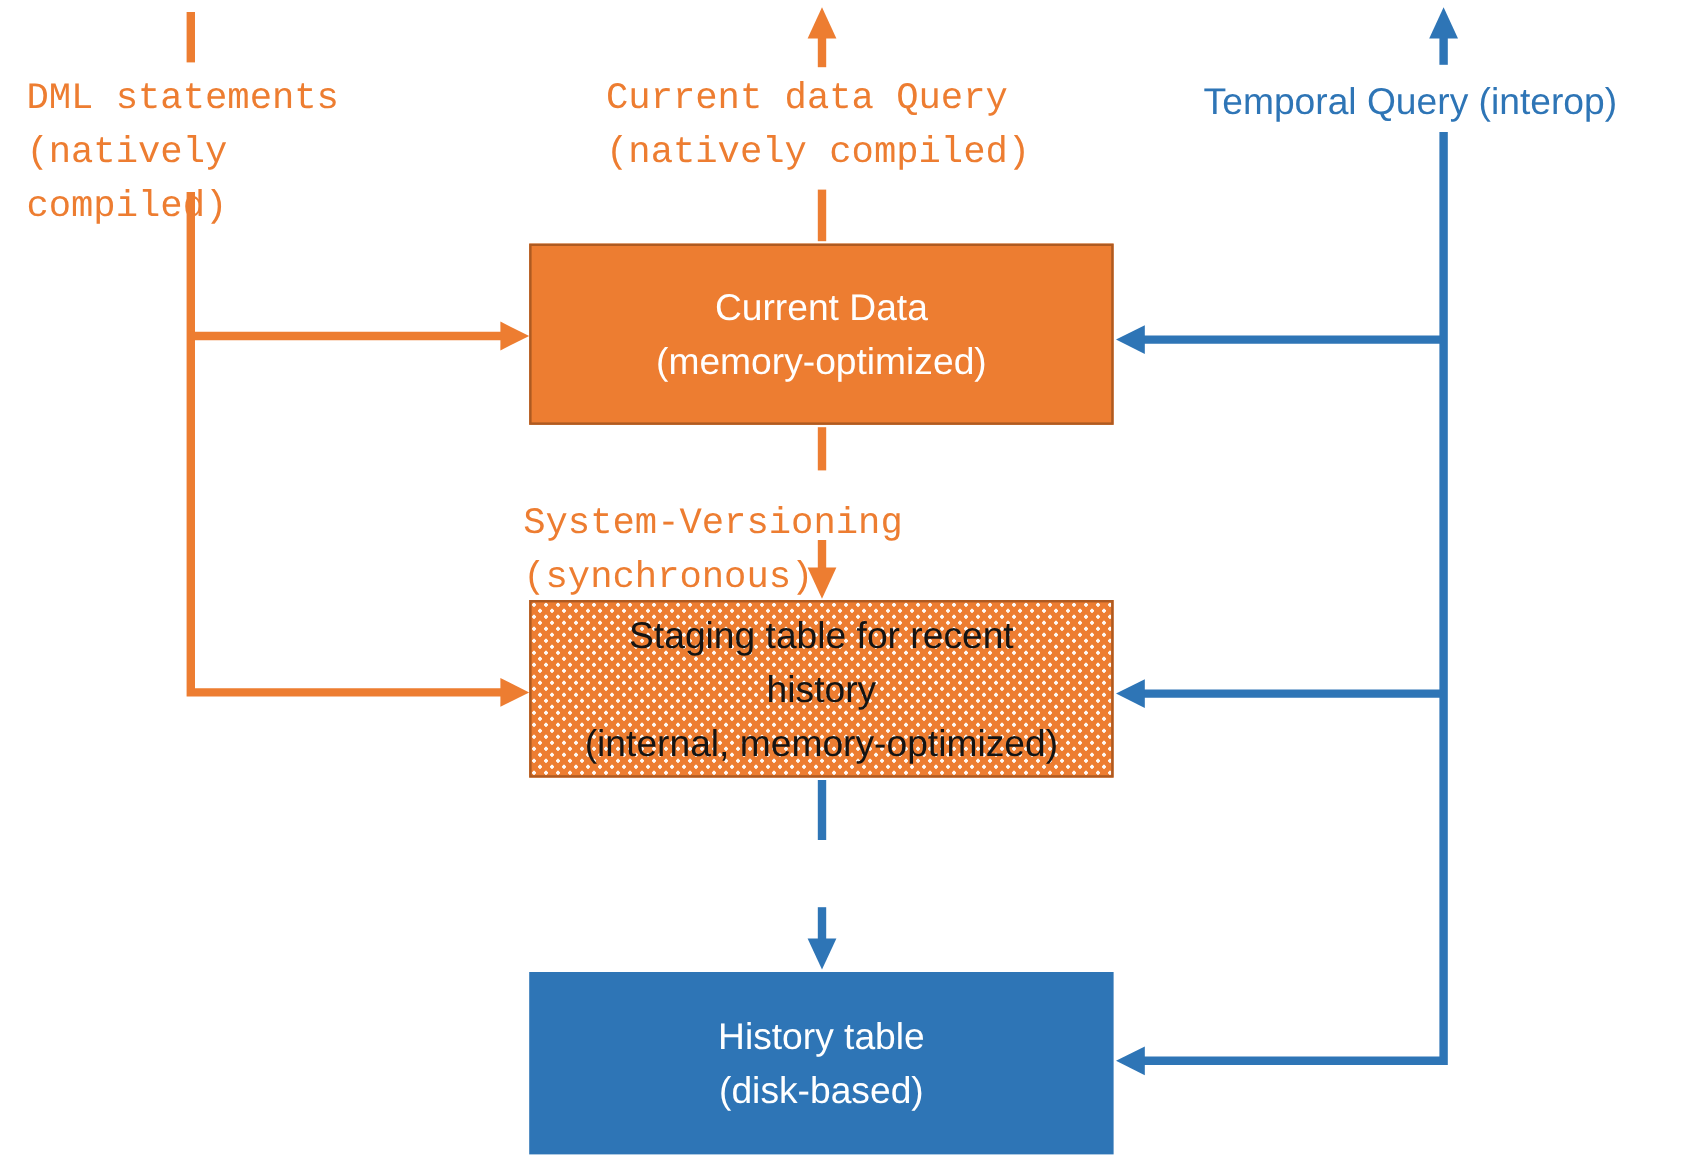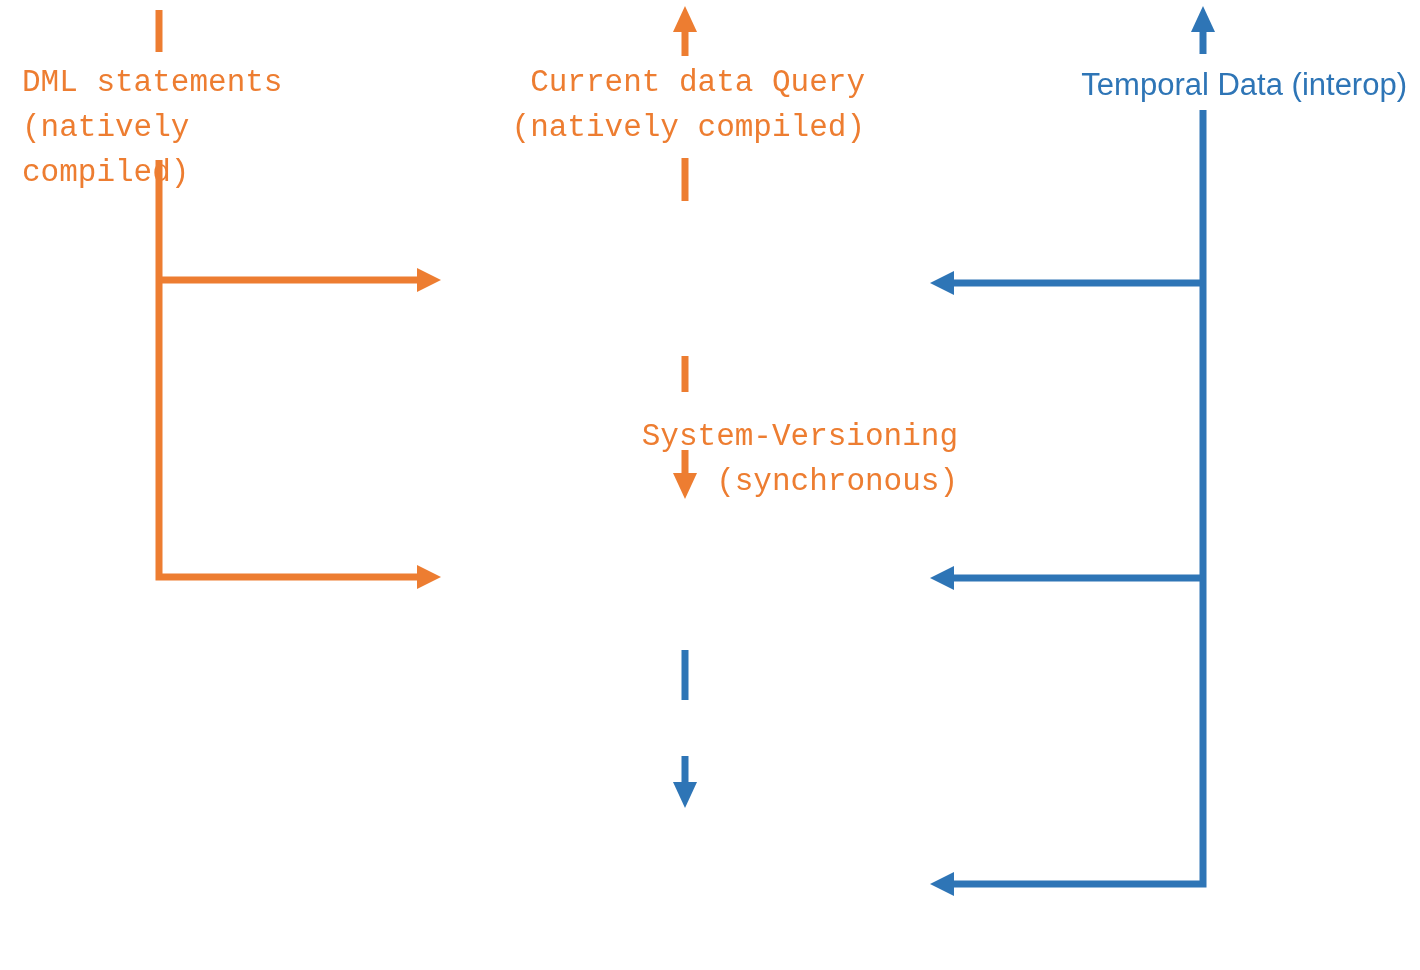--- a/index.html
+++ b/index.html
@@ -28,21 +28,21 @@
 
   .float-label {
     position: absolute;
     white-space: pre-wrap;
     font-size: 31px;
     line-height: 45px;
     letter-spacing: 0px;
   }
   .lbl-orange { color: var(--orange); font-family: Liberation Mono, monospace; }
   .lbl-blue   { color: var(--blue); }
-  .center     { text-align: right; }
+  .center     { text-align: left; }
 
   .node {
     position: absolute;
     display: flex;
     align-items: center;
     justify-content: center;
     text-align: center;
     white-space: pre-line;
     font-size: 31px;
     line-height: 45px;
@@ -121,21 +121,28 @@
       <polygon class="fill-b" points="930,578 954,566 954,590"></polygon>
     </g>
   </svg>
 
   <div class="float-label lbl-orange" style="left:22px; top:60px; width:330px;">DML statements
 (natively compiled)</div>
 
   <div class="float-label lbl-orange center" style="left:505px; top:60px; width:360px;">Current data Query
 (natively compiled)</div>
 
-  <div class="float-label lbl-blue center" style="left:1003px; top:62px; width:404px;">Temporal Data (interop)</div>
+  <div class="float-label lbl-blue center" style="left:1003px; top:62px; width:404px;">Temporal Query (interop)</div>
 
   <div class="float-label lbl-orange center" style="left:436px; top:398px; width:522px;margin-top:16px;">System-Versioning (synchronous)</div>
 
 
+  <div class="node node-orange" style="left:441px; top:203px; width:487px; height:151px;">Current Data
+(memory-optimized)</div>
 
+  <div class="node node-dotted" style="left:441px; top:500px; width:487px; height:148px;">Staging table for recent
+history
+(internal, memory-optimized)</div>
 
+  <div class="node node-blue" style="left:441px; top:810px; width:487px; height:152px;">History table
+(disk-based)</div>
 
 </div>
 
 </body></html>

